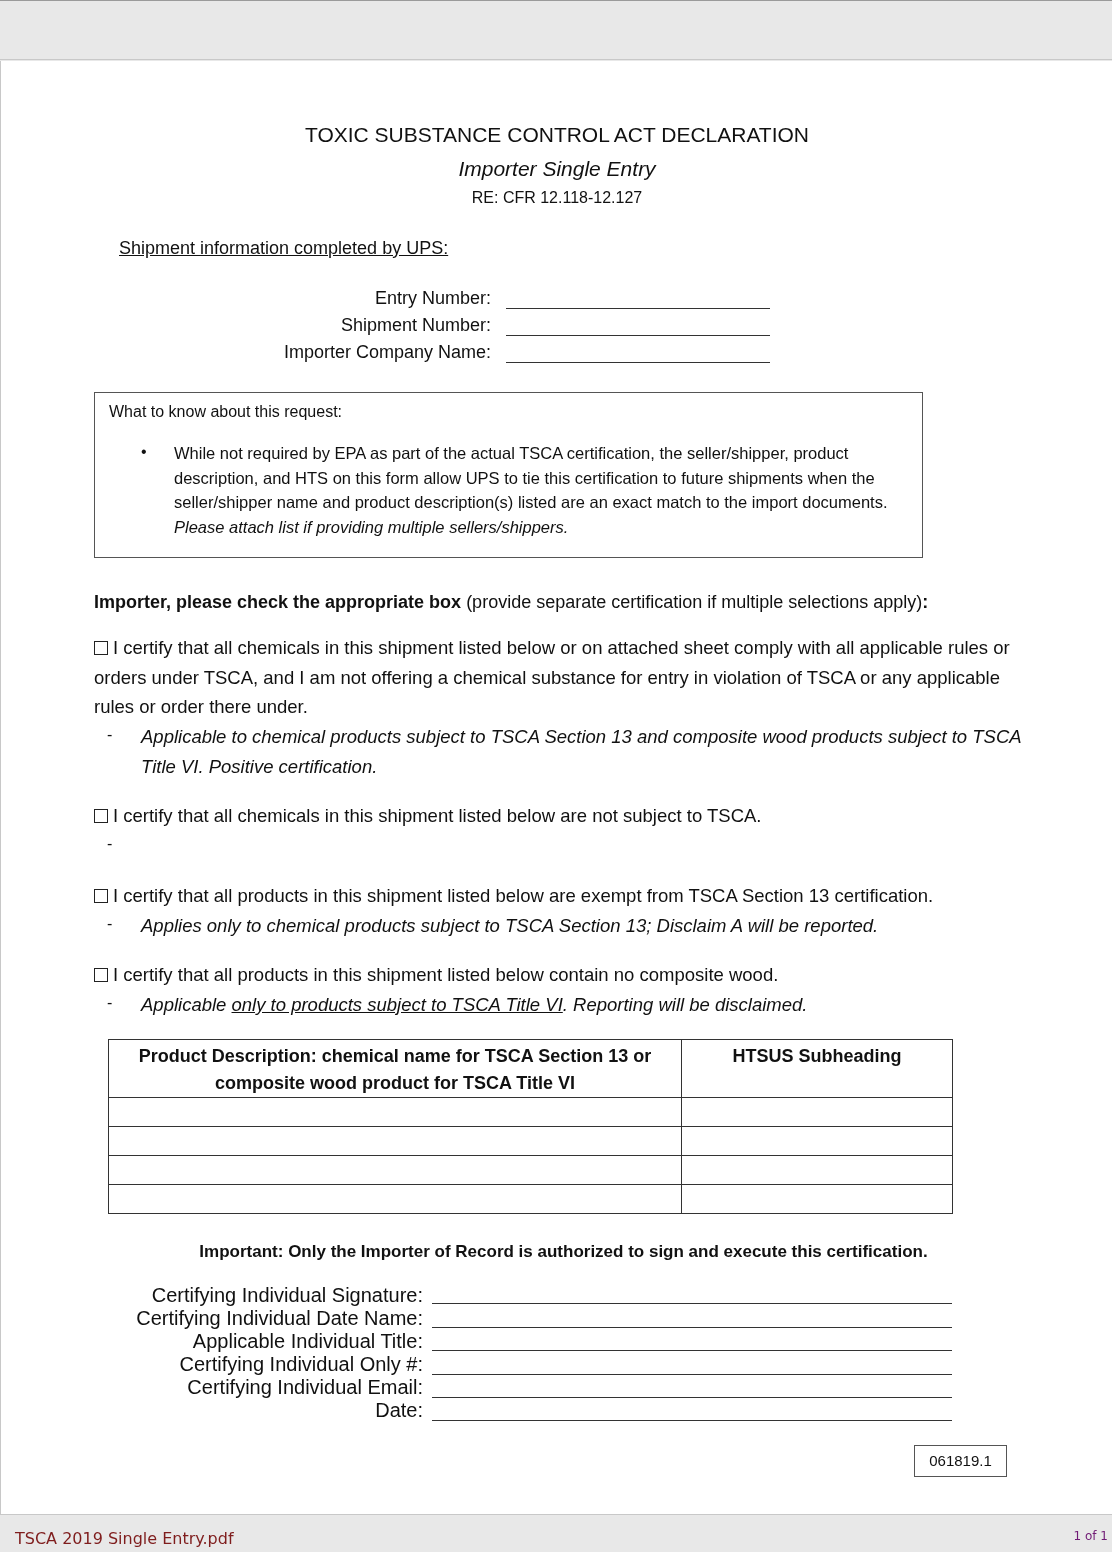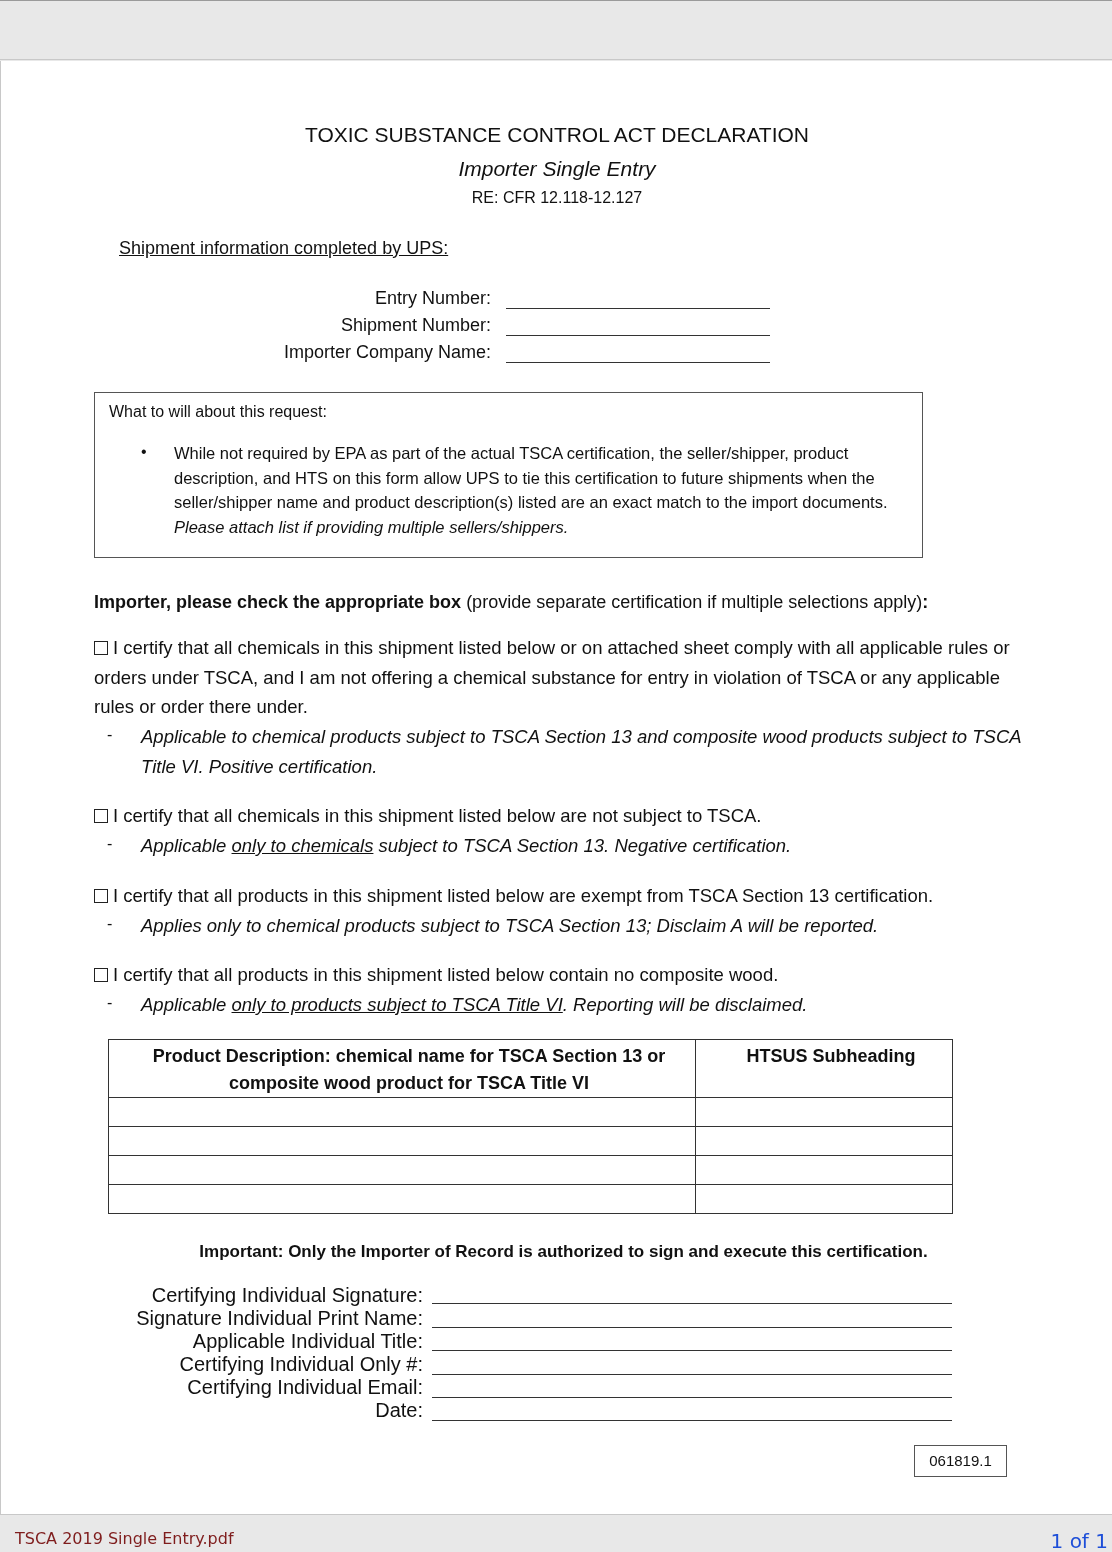--- a/index.html
+++ b/index.html
@@ -20,21 +20,21 @@
   }
   .bottombar {
     position:absolute; left:0; top:1514px; width:1112px; height:38px;
     background:#e8e8e8; border-top:1px solid #c8c8c8; box-sizing:border-box;
   }
   .filename {
     position:absolute; left:15px; top:14px; font-size:16px; color:#7f1d1d;
     font-family:"DejaVu Sans", sans-serif;
   }
   .pagecount {
-    position:absolute; right:4px; top:14px; font-size:20px; color:#1d4ed8;
+    position:absolute; right:4px; top:14px; font-size:12px; color:#701a75;
     font-family:"DejaVu Sans", sans-serif;
   }
   .abs { position:absolute; white-space:nowrap; }
   .title { left:0; width:1112px; text-align:center; top:62px; font-size:21px; }
   .subtitle { left:0; width:1112px; text-align:center; top:96px; font-size:21px;font-style:italic; }
   .re { left:0; width:1112px; text-align:center; top:128px; font-size:16px; }
   .ship-head { left:118px; top:177px; font-size:18px; text-decoration:underline; }
   .field-label { width:390px; left:100px; text-align:right; font-size:18px; }
   .field-line { left:505px; width:264px; border-bottom:1.5px solid #333; height:0; }
   .infobox {
@@ -53,21 +53,21 @@
   }
   .dash { position:absolute; left:106px; font-size:16px; }
   .subtext { left:140px; font-style:italic; font-size:18.5px; line-height:29.5px; }
   .u { text-decoration:underline; }
   table.prod {
     position:absolute; left:107px; top:978px; width:845px;
     border-collapse:collapse; font-size:18px;
   }
   table.prod th {
     border:1.5px solid #333; font-weight:bold; text-align:center;
-    vertical-align:top; padding:3px 6px 0 20px; height:52px; line-height:27px;
+    vertical-align:top; padding:3px 6px 0 6px; height:52px; line-height:27px;
   }
   table.prod td { border:1.5px solid #333; height:26px; }
   .important { left:0; width:1125px; text-align:center; top:1181px; font-size:17px; font-weight:bold; }
   .sig-label { width:322px; left:100px; text-align:right; font-size:20px; }
   .sig-line { left:431px; width:520px; border-bottom:1.3px solid #333; height:0; }
   .docid {
     left:913px; top:1384px; width:93px; height:32px; border:1.3px solid #555;
     box-sizing:border-box; text-align:center; line-height:30px; font-size:15px;
   }
 </style>
@@ -84,38 +84,37 @@
   <div class="abs ship-head">Shipment information completed by UPS:</div>
 
   <div class="abs field-label" style="top:227px">Entry Number:</div>
   <div class="abs field-line" style="top:247px"></div>
   <div class="abs field-label" style="top:254px">Shipment Number:</div>
   <div class="abs field-line" style="top:274px"></div>
   <div class="abs field-label" style="top:281px">Importer Company Name:</div>
   <div class="abs field-line" style="top:301px"></div>
 
   <div class="abs infobox">
-    <div class="head">What to will about this request:</div>
+    <div class="head">What to know about this request:</div>
     <div class="bullet">•</div>
     <div class="text"><span>While not required by EPA as part of the actual TSCA certification, the seller/shipper, product description, and HTS on this form allow UPS to tie this certification to future shipments when the seller/shipper name and product description(s) listed are an exact match to the import documents.</span>&nbsp; <i>Please attach list if providing multiple sellers/shippers.</i></div>
   </div>
 
   <div class="abs instr"><b>Importer, please check the appropriate box</b><span> (provide separate certification if multiple selections apply)</span><b>:</b></div>
 
   <div class="abs opt" style="top:572px; width:935px;">
     <span class="chk"></span><span style="display:inline">I certify that all chemicals in this shipment listed below or on attached sheet comply with all applicable rules or orders under TSCA, and I am not offering a chemical substance for entry in violation of TSCA or any applicable rules or order there under.</span>
   </div>
   <div class="dash" style="top:665px">-</div>
   <div class="abs subtext" style="top:661px; width:895px; white-space:normal;"><span>Applicable to chemical products subject to TSCA Section 13 and composite wood products subject to TSCA Title VI.  Positive certification.</span></div>
 
   <div class="abs opt" style="top:740px; width:960px;">
     <span class="chk"></span><span>I certify that all chemicals in this shipment listed below are not subject to TSCA.</span>
   </div>
   <div class="dash" style="top:774px">-</div>
-  <div class="abs subtext" style="top:770px"><span>Applicable </span><span class="u">only to chemicals</span><span> subject to TSCA Section 13. Negative certification.</span></div>
 
   <div class="abs opt" style="top:820px; width:960px;">
     <span class="chk"></span><span>I certify that all products in this shipment listed below are exempt from TSCA Section 13 certification.</span>
   </div>
   <div class="dash" style="top:854px">-</div>
   <div class="abs subtext" style="top:850px">Applies only to chemical products subject to TSCA Section 13; Disclaim A will be reported.</div>
 
   <div class="abs opt" style="top:899px; width:960px;">
     <span class="chk"></span><span>I certify that all products in this shipment listed below contain no composite wood.</span>
   </div>
@@ -146,21 +145,21 @@
         <td></td>
         <td></td>
       </tr>
     </tbody>
   </table>
 
   <div class="abs important">Important: Only the Importer of Record is authorized to sign and execute this certification.</div>
 
   <div class="abs sig-label" style="top:1223px">Certifying Individual Signature:</div>
   <div class="abs sig-line" style="top:1242px"></div>
-  <div class="abs sig-label" style="top:1246px">Signature Individual Print Name:</div>
+  <div class="abs sig-label" style="top:1246px">Certifying Individual Date Name:</div>
   <div class="abs sig-line" style="top:1266px"></div>
   <div class="abs sig-label" style="top:1269px">Applicable Individual Title:</div>
   <div class="abs sig-line" style="top:1289px"></div>
   <div class="abs sig-label" style="top:1292px">Certifying Individual Only #:</div>
   <div class="abs sig-line" style="top:1313px"></div>
   <div class="abs sig-label" style="top:1315px">Certifying Individual Email:</div>
   <div class="abs sig-line" style="top:1336px"></div>
   <div class="abs sig-label" style="top:1338px">Date:</div>
   <div class="abs sig-line" style="top:1359px"></div>
 

